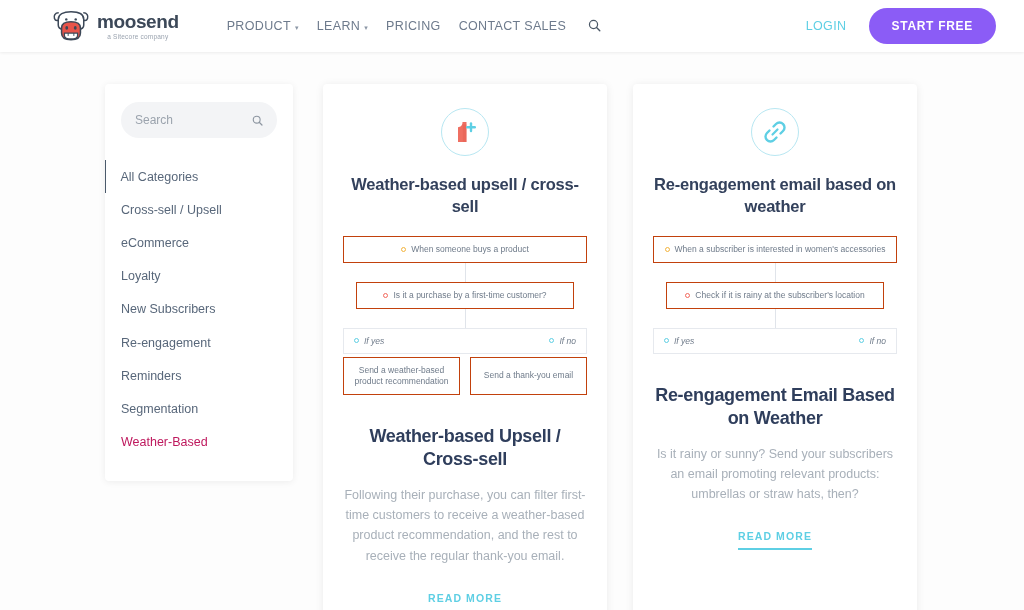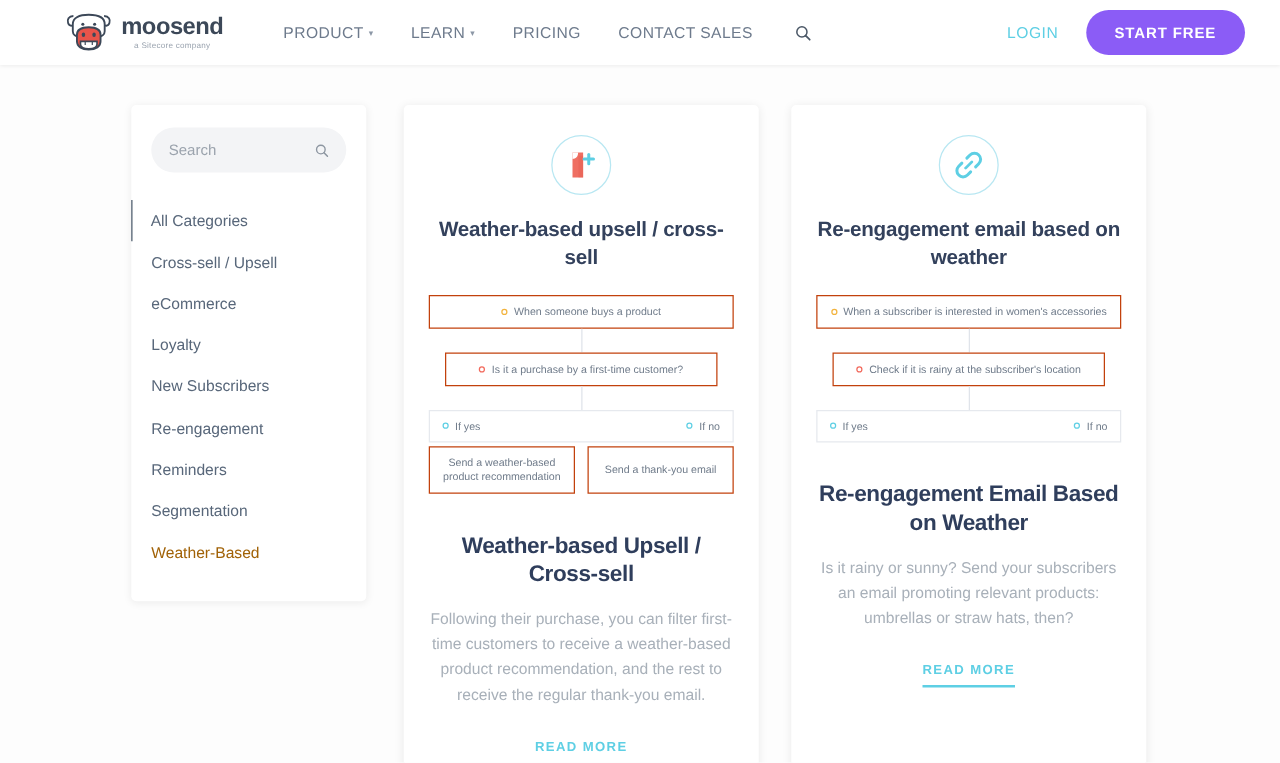--- a/index.html
+++ b/index.html
@@ -23,21 +23,21 @@
   .logo-text-col { display: flex; flex-direction: column; justify-content: center; }
   .logo-word {
     font-size: 19px; font-weight: bold; color: #3c4858;
     letter-spacing: -0.4px; line-height: 1.05;
   }
   .logo-tag {
     font-size: 6.5px; color: #9aa3af; letter-spacing: 0.2px;
     margin-top: 2px; text-align: center;
   }
 
-  .nav { display: flex; align-items: center; margin-left: 48px; gap: 30px; }
+  .nav { display: flex; align-items: flex-start; margin-left: 48px; gap: 18px; }
   .nav-item {
     font-size: 12.5px; color: #6d7a8c; letter-spacing: 0.35px;
     display: flex; align-items: center; gap: 4px; cursor: pointer;
     white-space: nowrap;
   }
   .caret { font-size: 7px; color: #8c97a6; line-height: 1; position: relative; top: 1px; }
   .nav-search { margin-left: 4px; cursor: pointer; display: flex; align-items: center; }
 
   .header-right { margin-left: auto; display: flex; align-items: center; gap: 22px; }
   .login-link {
@@ -68,21 +68,21 @@
     border: none; background: transparent; outline: none;
     font-family: inherit; font-size: 12px; color: #a21caf;
     flex: 1; min-width: 0;
   }
   .search-input::placeholder { color: #9ba3ad; }
   .cat-list { list-style: none; }
   .cat-item {
     font-size: 12.5px; color: #58677a; padding: 9.6px 0 9.6px 16px;
     cursor: pointer; white-space: nowrap;
   }
-  .cat-item.active { color: #a16207; }
+  .cat-item.active { color: #be185d; }
   .cat-item.first { border-left: 1.5px solid #4b5a6b; padding-left: 14.5px; }
 
   
   .cards { display: flex; gap: 26px; }
   .card {
     width: 284px; background: #ffffff; border-radius: 4px;
     box-shadow: 0 1px 8px rgba(0,0,0,0.08);
     padding: 24px 20px 26px 20px;
     display: flex; flex-direction: column; align-items: center;
   }
@@ -111,21 +111,21 @@
   .fbox-w1 { width: 100%; }
   .fbox-w2 { width: 89%; }
   .dot { width: 5px; height: 5px; border-radius: 50%; border: 1.2px solid; margin-right: 5px; flex: 0 0 auto; }
   .dot.amber { border-color: #f2b33d; }
   .dot.red   { border-color: #f2695c; }
   .dot.cyan  { border-color: #5ecfe4; }
   .connector { width: 1px; height: 19px; background: #e0e4ea; }
   .branch-head {
     width: 100%; border: 1px solid #e6e9ee; background: #fff;
     display: flex; align-items: center; justify-content: space-between;
-    padding: 7px 10px; font-size: 8.5px; color: #6f7b8a;
+    padding: 7px 10px; font-size: 8.5px; color: #6f7b8a; font-style: italic;
   }
   .branch-lbl { display: flex; align-items: center; }
   .branch-row { width: 100%; display: flex; gap: 10px; margin-top: 3px; }
   .branch-row .fbox { flex: 1; min-height: 38px; }
 
   
   .card-title {
     font-size: 18px; font-weight: bold; color: #2f3e5c;
     text-align: center; line-height: 1.28; margin: 30px 0 14px 0;
     letter-spacing: -0.3px;

